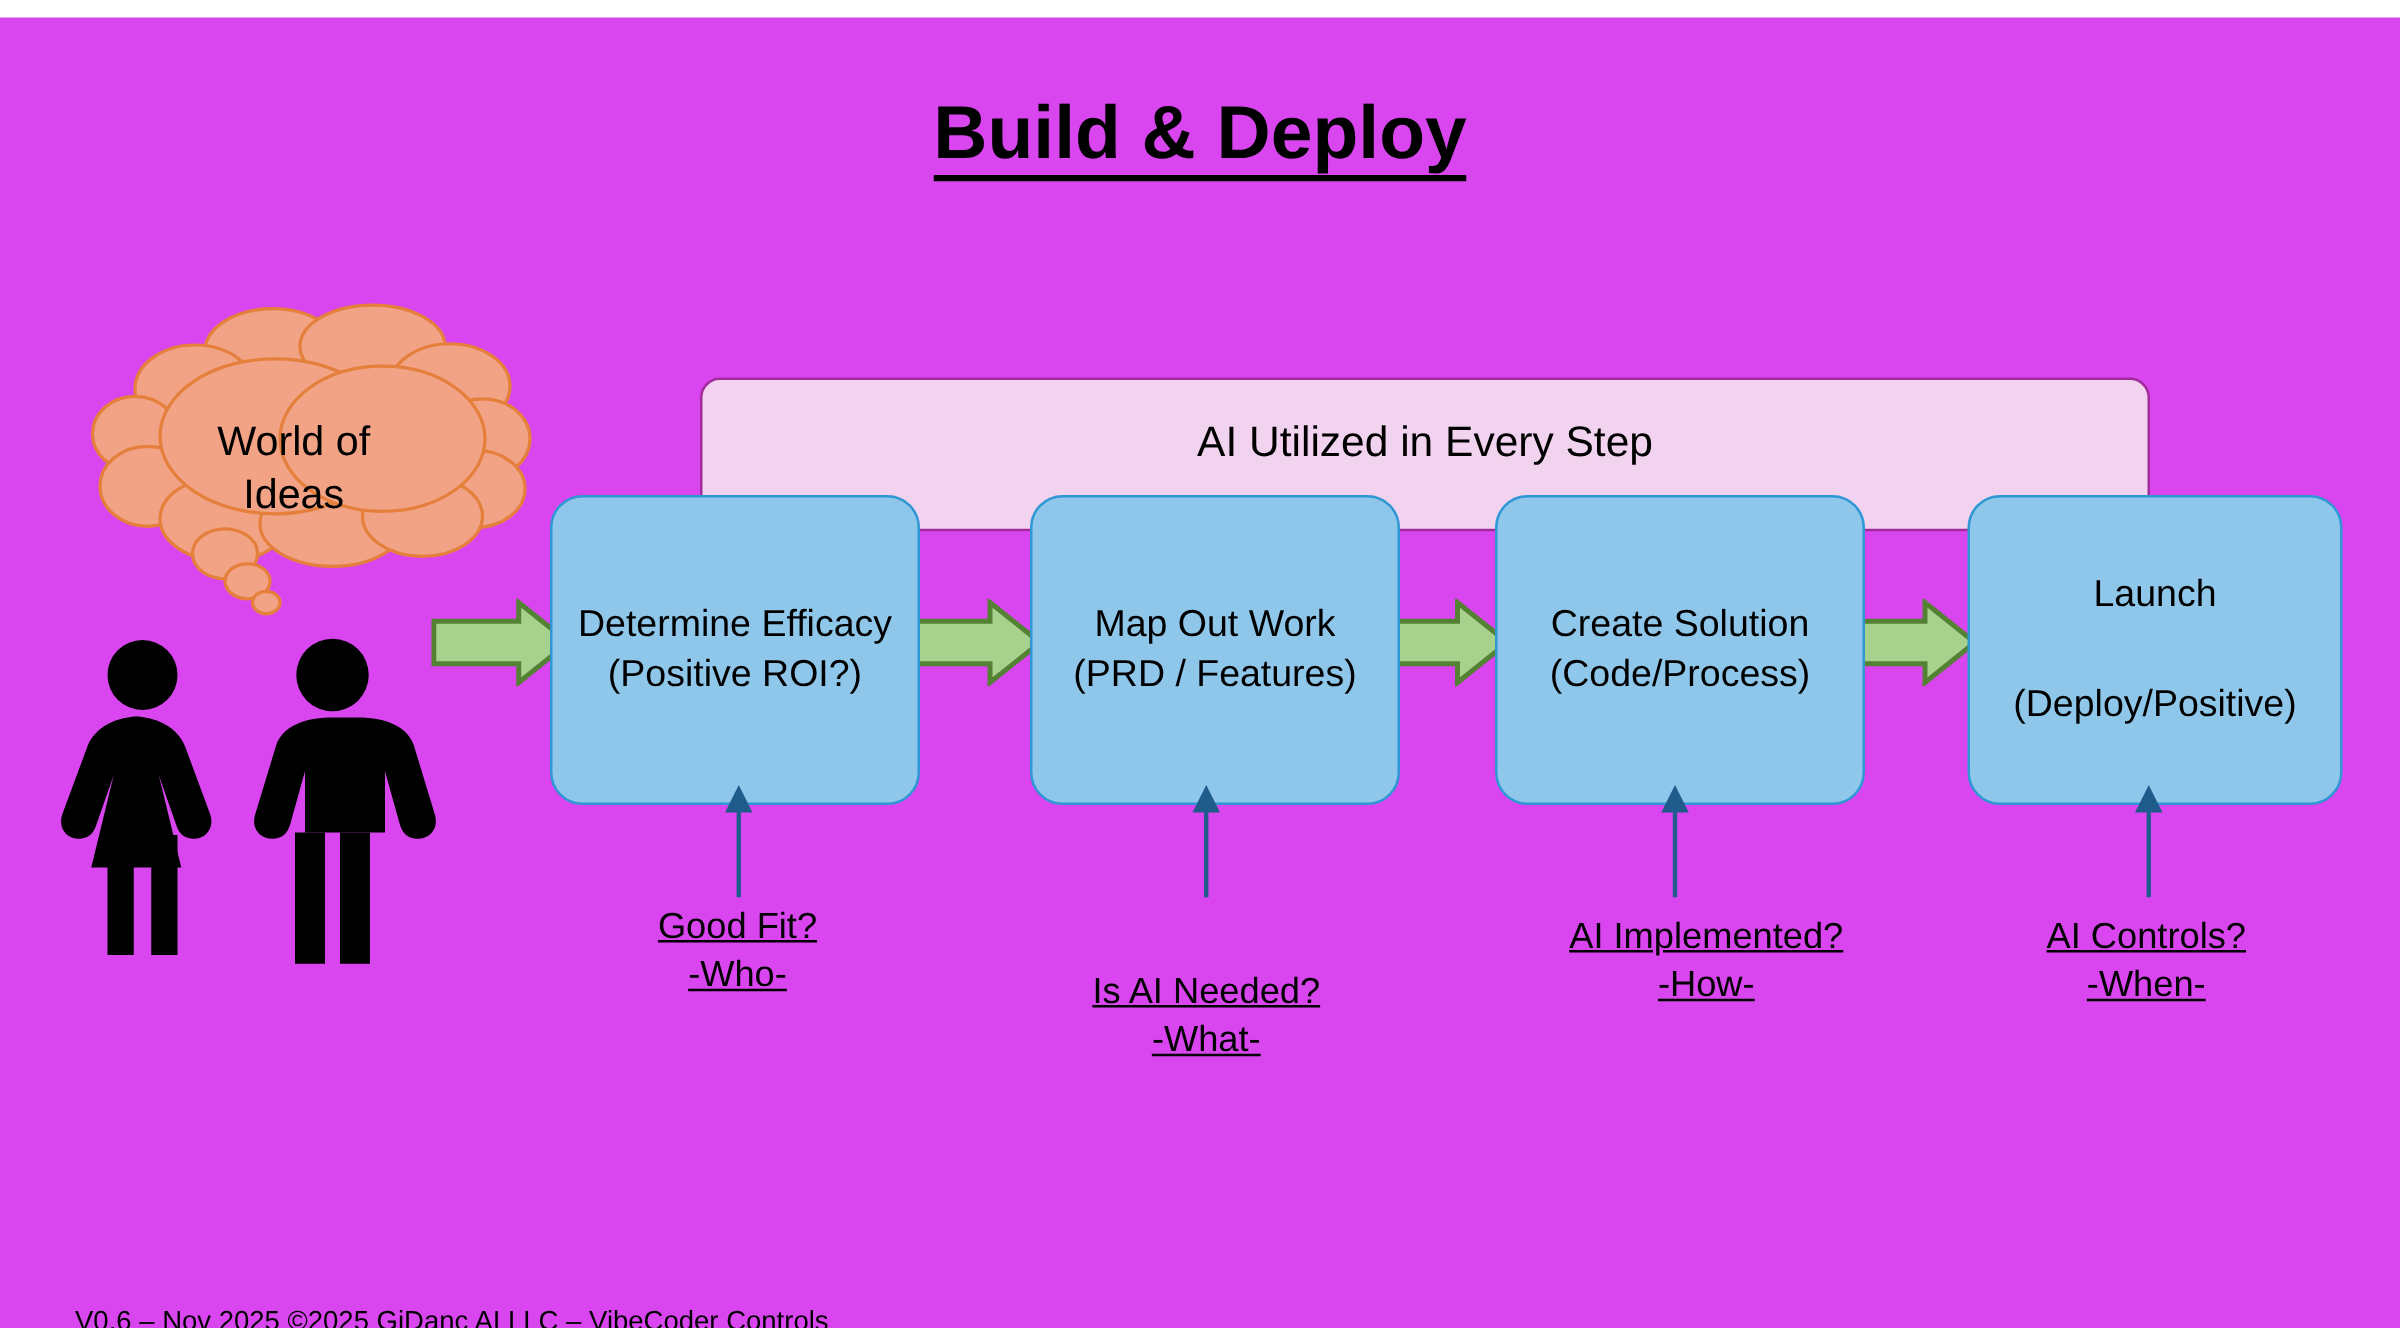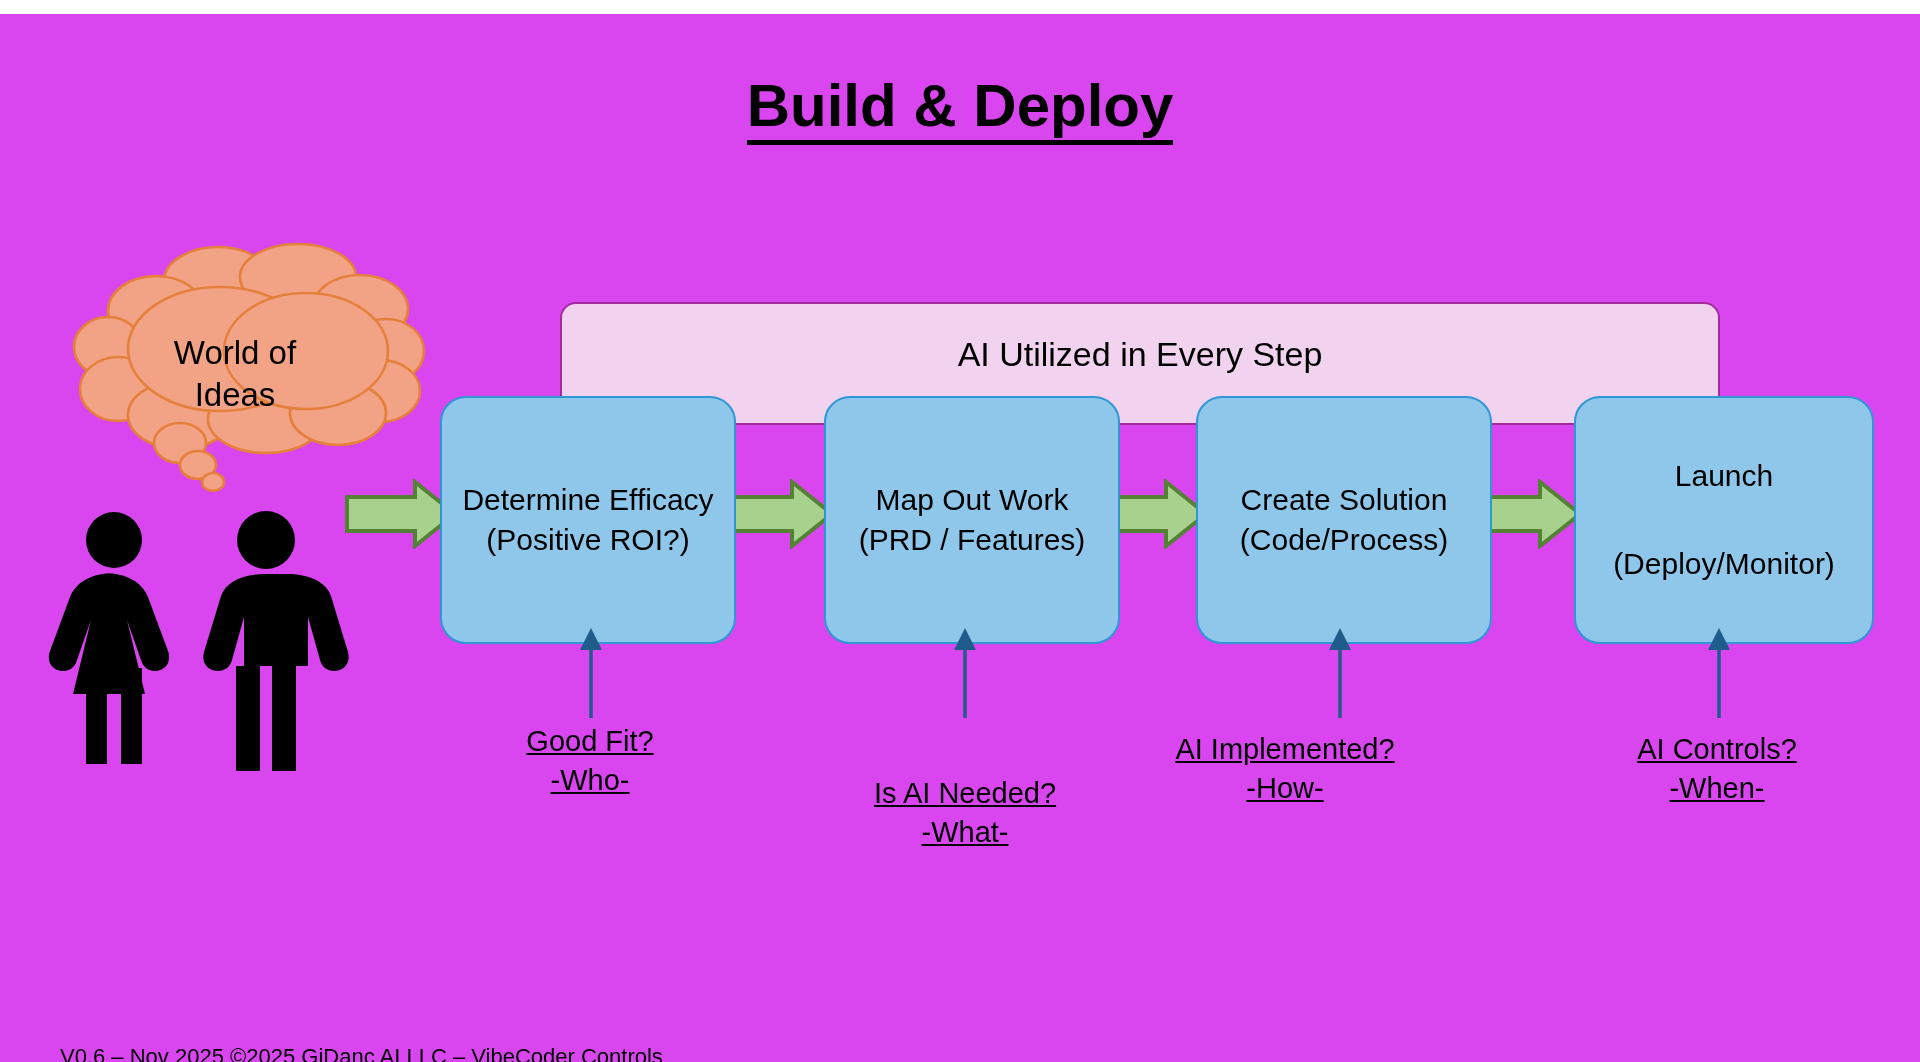--- a/index.html
+++ b/index.html
@@ -148,21 +148,21 @@
     width: 330px;
     text-align: center;
     font-size: 29px;
     line-height: 1.33;
     color: #000;
     text-decoration: underline;
   }
   .caption .c1, .caption .c2 { display: block; white-space: nowrap; }
   .caption-0 { left: 425px; top: 708px; }
   .caption-1 { left: 800px; top: 760px; }
-  .caption-2 { left: 1120px; top: 716px; }
+  .caption-2 { left: 1200px; top: 716px; }
   .caption-3 { left: 1552px; top: 716px; }
 
   
   #footer {
     position: absolute;
     left: 60px;
     top: 1030px;
     font-size: 22px;
     color: #000;
     white-space: nowrap;
@@ -283,21 +283,21 @@
   <div class="pbox pbox-1">
     <span class="l1">Map Out Work</span>
     <span class="l2">(PRD / Features)</span>
   </div>
   <div class="pbox pbox-2">
     <span class="l1">Create Solution</span>
     <span class="l2">(Code/Process)</span>
   </div>
   <div class="pbox pbox-3">
     <span class="l1">Launch</span>
-    <span class="l2">(Deploy/Monitor)</span>
+    <span class="l2">(Deploy/Positive)</span>
   </div>
 
   <div class="uparrow uparrow-0">
     <svg width="26" height="92" viewBox="0 0 26 92">
       <line x1="13" y1="92" x2="13" y2="20" stroke="#1F5C8B" stroke-width="3.5"></line>
       <polygon points="13,2 24,24 2,24" fill="#1F5C8B"></polygon>
     </svg>
   </div>
   <div class="uparrow uparrow-1">
     <svg width="26" height="92" viewBox="0 0 26 92">

